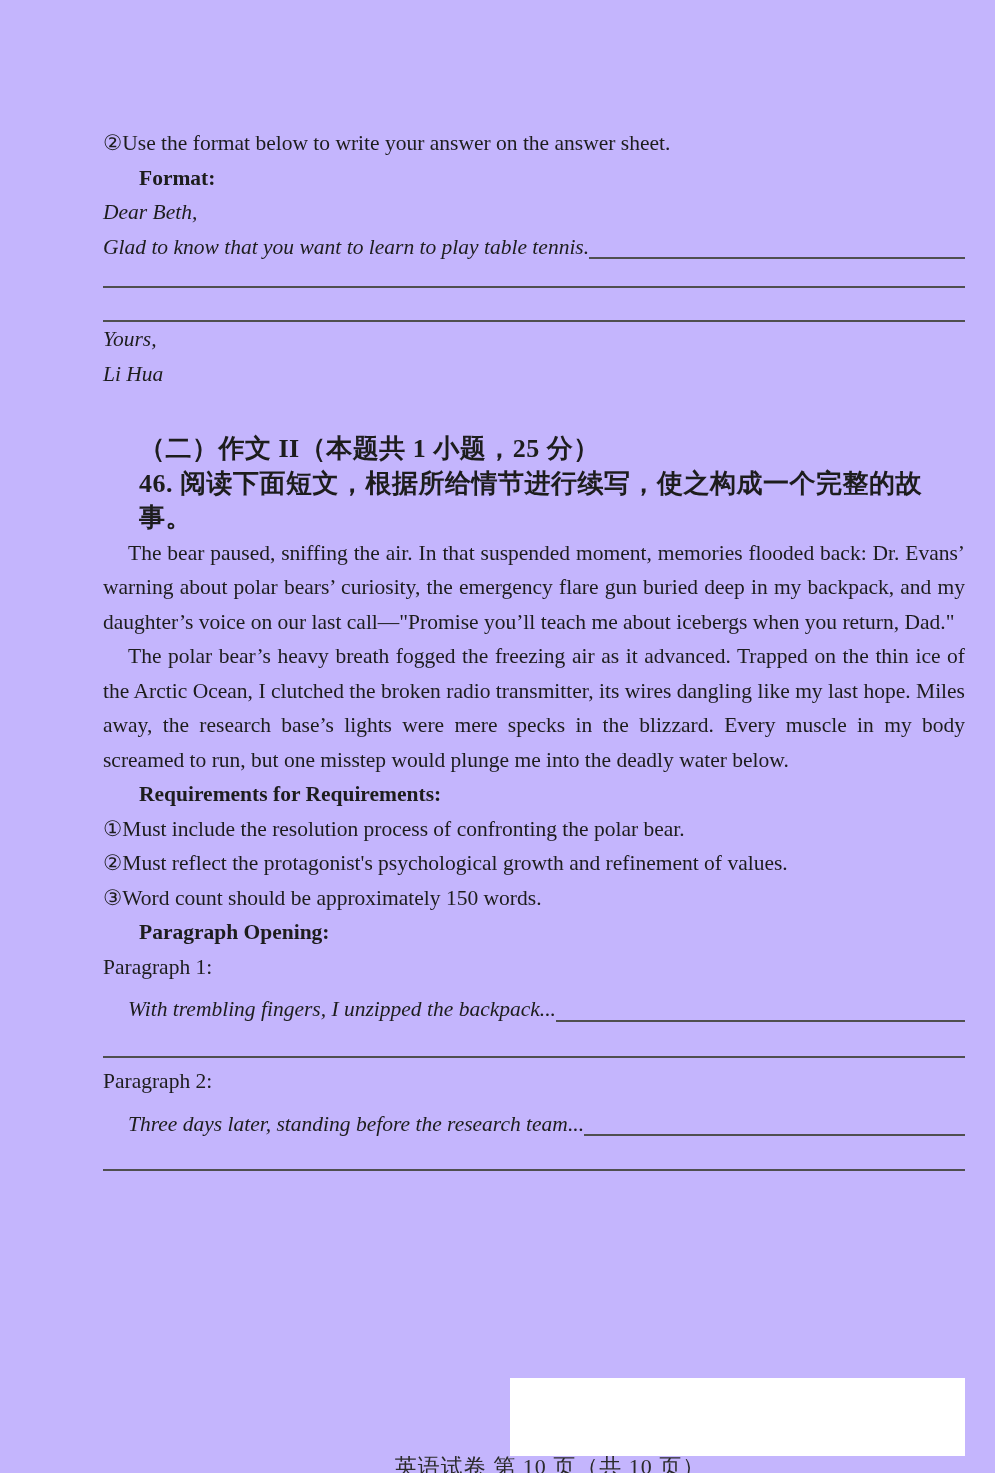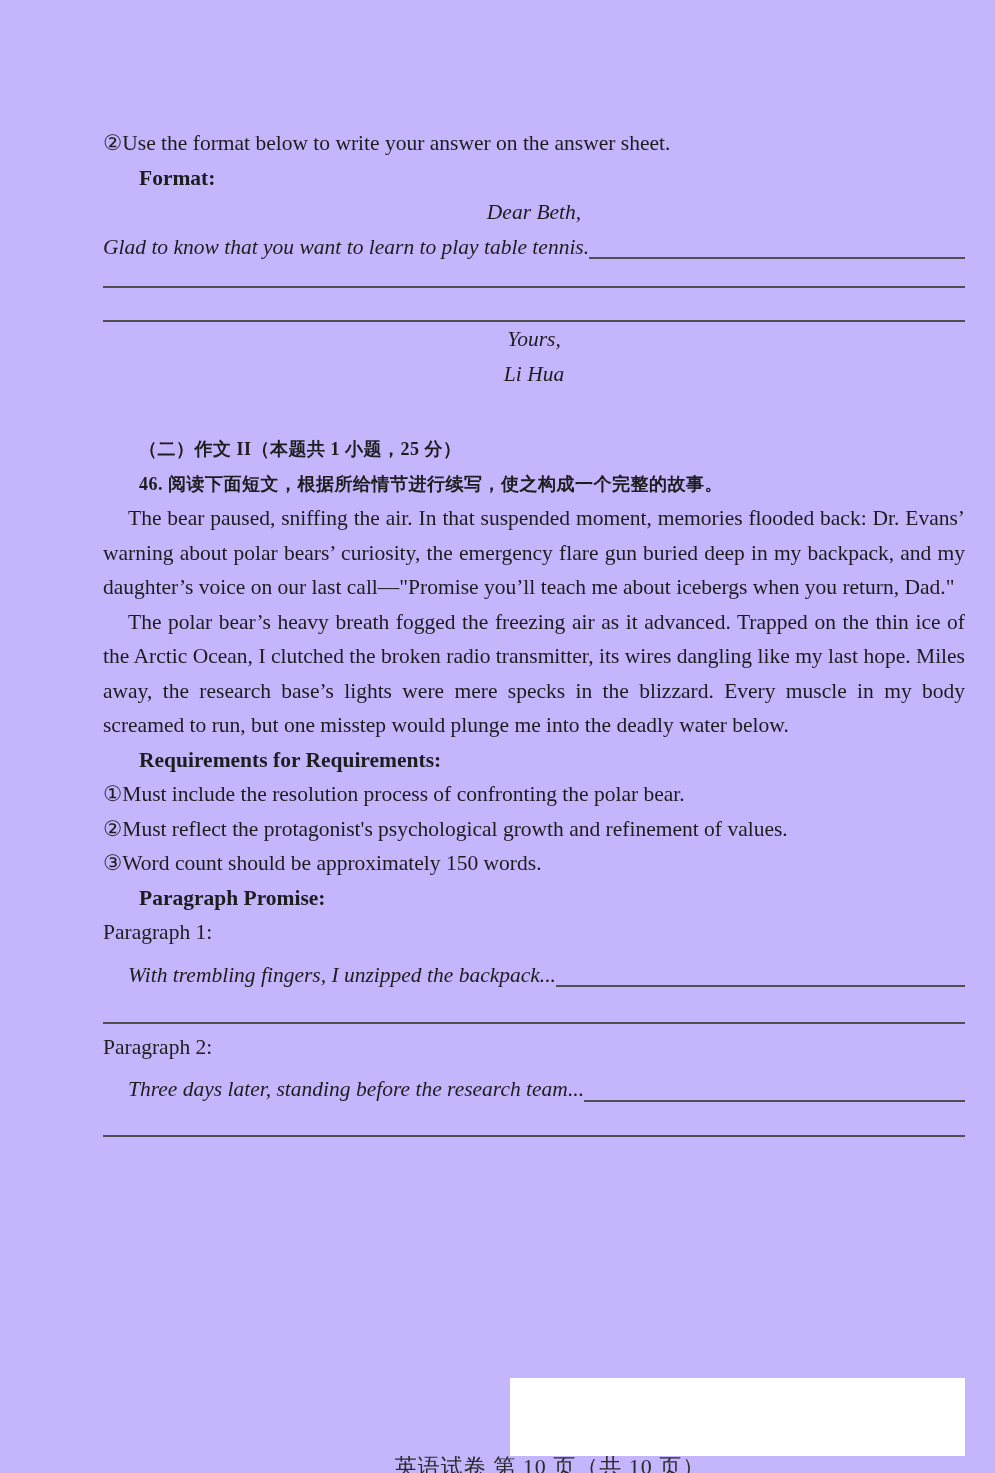--- a/index.html
+++ b/index.html
@@ -14,22 +14,22 @@
     margin:0 auto;
   }
   .content {
     position:absolute;
     left:103px; top:126px;
     width:862px;
     font-size:21.5px;
     line-height:34.5px;
   }
   .b { font-weight:bold;margin-left:36px; }
-  .i { font-style:italic;text-align:center; }
-  .zh { font-size:18px; letter-spacing:0.5px; }
+  .i { font-style:italic; }
+  .zh { font-size:26px; letter-spacing:0.5px; }
   .para { text-align:justify; text-indent:25px; }
   .rule { border-bottom:2px solid #4f4f4f; }
   .blank-1 { height:24px; }
   .blank-2 { height:34px; }
   .blank-3 { height:31.5px; }
   .blank-4 { height:30px; }
   .heading-gap { margin-top:41px; }
   .p2-gap { margin-top:6px; }
   .indent { padding-left:25px;margin-top:8px; }
   .fill-row { display:flex; }
@@ -87,21 +87,21 @@
     <div class="para">The bear paused, sniffing the air. In that suspended moment, memories flooded back: Dr. Evans’ warning about polar bears’ curiosity, the emergency flare gun buried deep in my backpack, and my daughter’s voice on our last call—"Promise you’ll teach me about icebergs when you return, Dad."</div>
 
     <div class="para">The polar bear’s heavy breath fogged the freezing air as it advanced. Trapped on the thin ice of the Arctic Ocean, I clutched the broken radio transmitter, its wires dangling like my last hope. Miles away, the research base’s lights were mere specks in the blizzard. Every muscle in my body screamed to run, but one misstep would plunge me into the deadly water below.</div>
 
     <div class="b">Requirements for Requirements:</div>
 
     <div>①Must include the resolution process of confronting the polar bear.</div>
     <div>②Must reflect the protagonist's psychological growth and refinement of values.</div>
     <div>③Word count should be approximately 150 words.</div>
 
-    <div class="b">Paragraph Promise:</div>
+    <div class="b">Paragraph Opening:</div>
 
     <div>Paragraph 1:</div>
 
     <div class="fill-row indent">
       <span class="i">With trembling fingers, I unzipped the backpack...</span>
       <span class="tail"></span>
     </div>
 
     <div class="blank-3 rule"></div>
 

